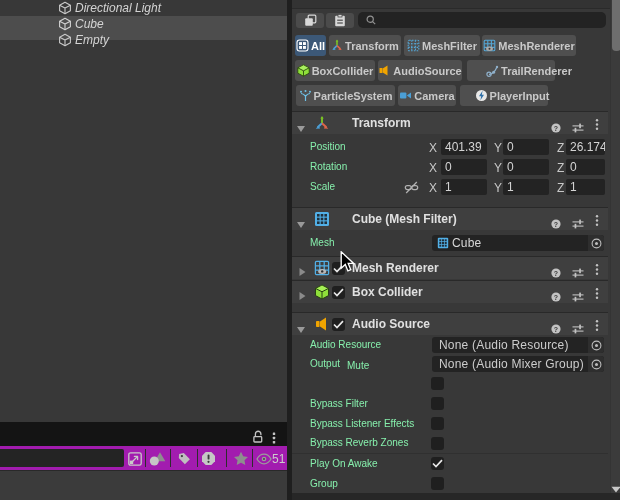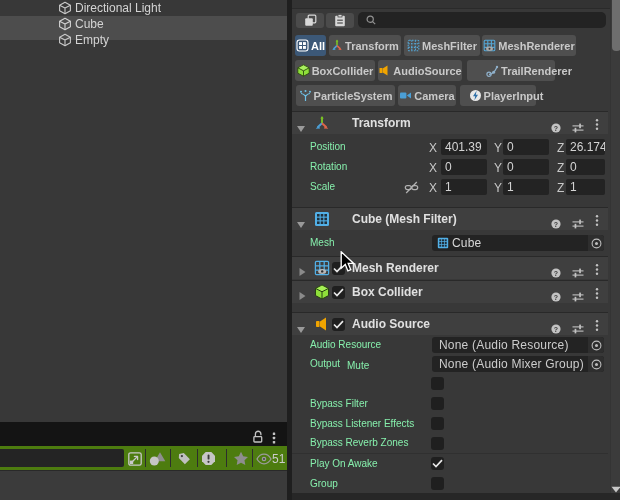--- a/index.html
+++ b/index.html
@@ -1,27 +1,27 @@
 <!DOCTYPE html>
 <html><head>
 <meta charset="utf-8">
 <style>
   html,body{margin:0;padding:0;background:#222;}
   *{box-sizing:border-box;}
   .stage{position:relative;width:620px;height:500px;overflow:hidden;
     font-family:"Liberation Sans",sans-serif;background:#383838;}
   .abs{position:absolute;display:block;line-height:0;font-size:0;}
   
-  .hier-row{position:absolute;left:0;width:287px;height:24px;display:flex;align-items:center;}
+  .hier-row{position:absolute;left:0;width:287px;height:24px;display:flex;align-items:center;font-style:italic;}
   .hier-row.selected{background:#4d4d4d;}
   .hier-label{color:#d4d4d4;font-size:12px;white-space:nowrap;}
   .hier-icon{position:absolute;left:58px;top:1px;}
   .hier-text{position:absolute;left:75px;top:1px;line-height:14px;}
   .blackbar{position:absolute;left:0;top:422px;width:287px;height:24px;background:#141414;}
-  .lefttoolbar{position:absolute;left:0;top:446px;width:287px;height:25px;background:#4d7c0f;border-bottom:1px solid #292929;}
+  .lefttoolbar{position:absolute;left:0;top:446px;width:287px;height:25px;background:#a21caf;border-bottom:1px solid #292929;}
   .lt-field{position:absolute;left:0;top:3px;width:124px;height:18px;background:#242424;border-radius:0 2px 2px 0;}
   .lt-sep{position:absolute;top:3px;width:1px;height:18px;background:#2d2d2d;}
   .lt-count{position:absolute;top:6px;color:#cccccc;font-size:12px;line-height:14px;}
   .leftbottom{position:absolute;left:0;top:471px;width:287px;height:29px;background:#3b3b3b;}
   
   .divider{position:absolute;left:287px;top:0;width:5px;height:500px;background:#1f1f1f;}
   
   .rp{position:absolute;left:292px;top:0;width:328px;height:500px;background:#383838;}
   .rp-topband{position:absolute;left:0;top:0;width:328px;height:9px;background:#333333;border-bottom:1px solid #2a2a2a;}
   .rp-btn{position:absolute;top:13px;height:15px;background:#4b4b4b;border-radius:3px;display:flex;align-items:center;justify-content:center;}
@@ -308,21 +308,21 @@
     </div>
     <div class="chip" style="left:106px;top:85px;width:58px;">
       <span class="ci">
           <svg width="13" height="13" viewBox="0 0 13 13">
             <rect x="1" y="3.5" width="6.4" height="6" rx="1" fill="#4b9fd6"></rect>
             <path d="M7.8 6.5 L12 3.6 L12 9.4 Z" fill="#4b9fd6"></path>
           </svg>
         </span>
       <span class="ct">Camera</span>
     </div>
-    <div class="chip" style="left:168px;top:85px;width:76px;padding-left:16px;">
+    <div class="chip" style="left:168px;top:85px;width:88px;padding-left:16px;">
       <span class="ci">
           <svg width="13" height="13" viewBox="0 0 13 13">
             <circle cx="6.5" cy="6.5" r="5.5" fill="#e8e8e8"></circle>
             <path d="M7.6 1.8 L4 7.2 L6.2 7.2 L5.4 11.2 L9 5.8 L6.8 5.8 Z" fill="#2d6fa8"></path>
           </svg>
         </span>
       <span class="ct">PlayerInput</span>
     </div>
 
     <div class="comp-header" style="top:111px;">

